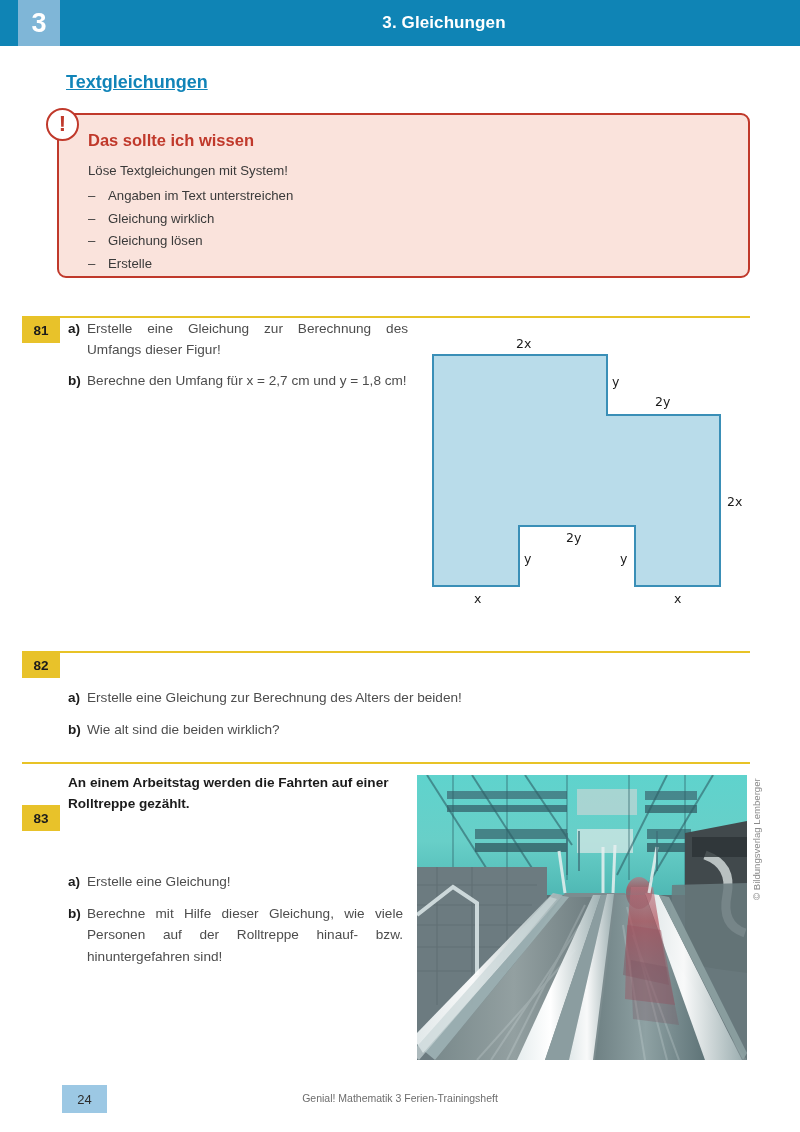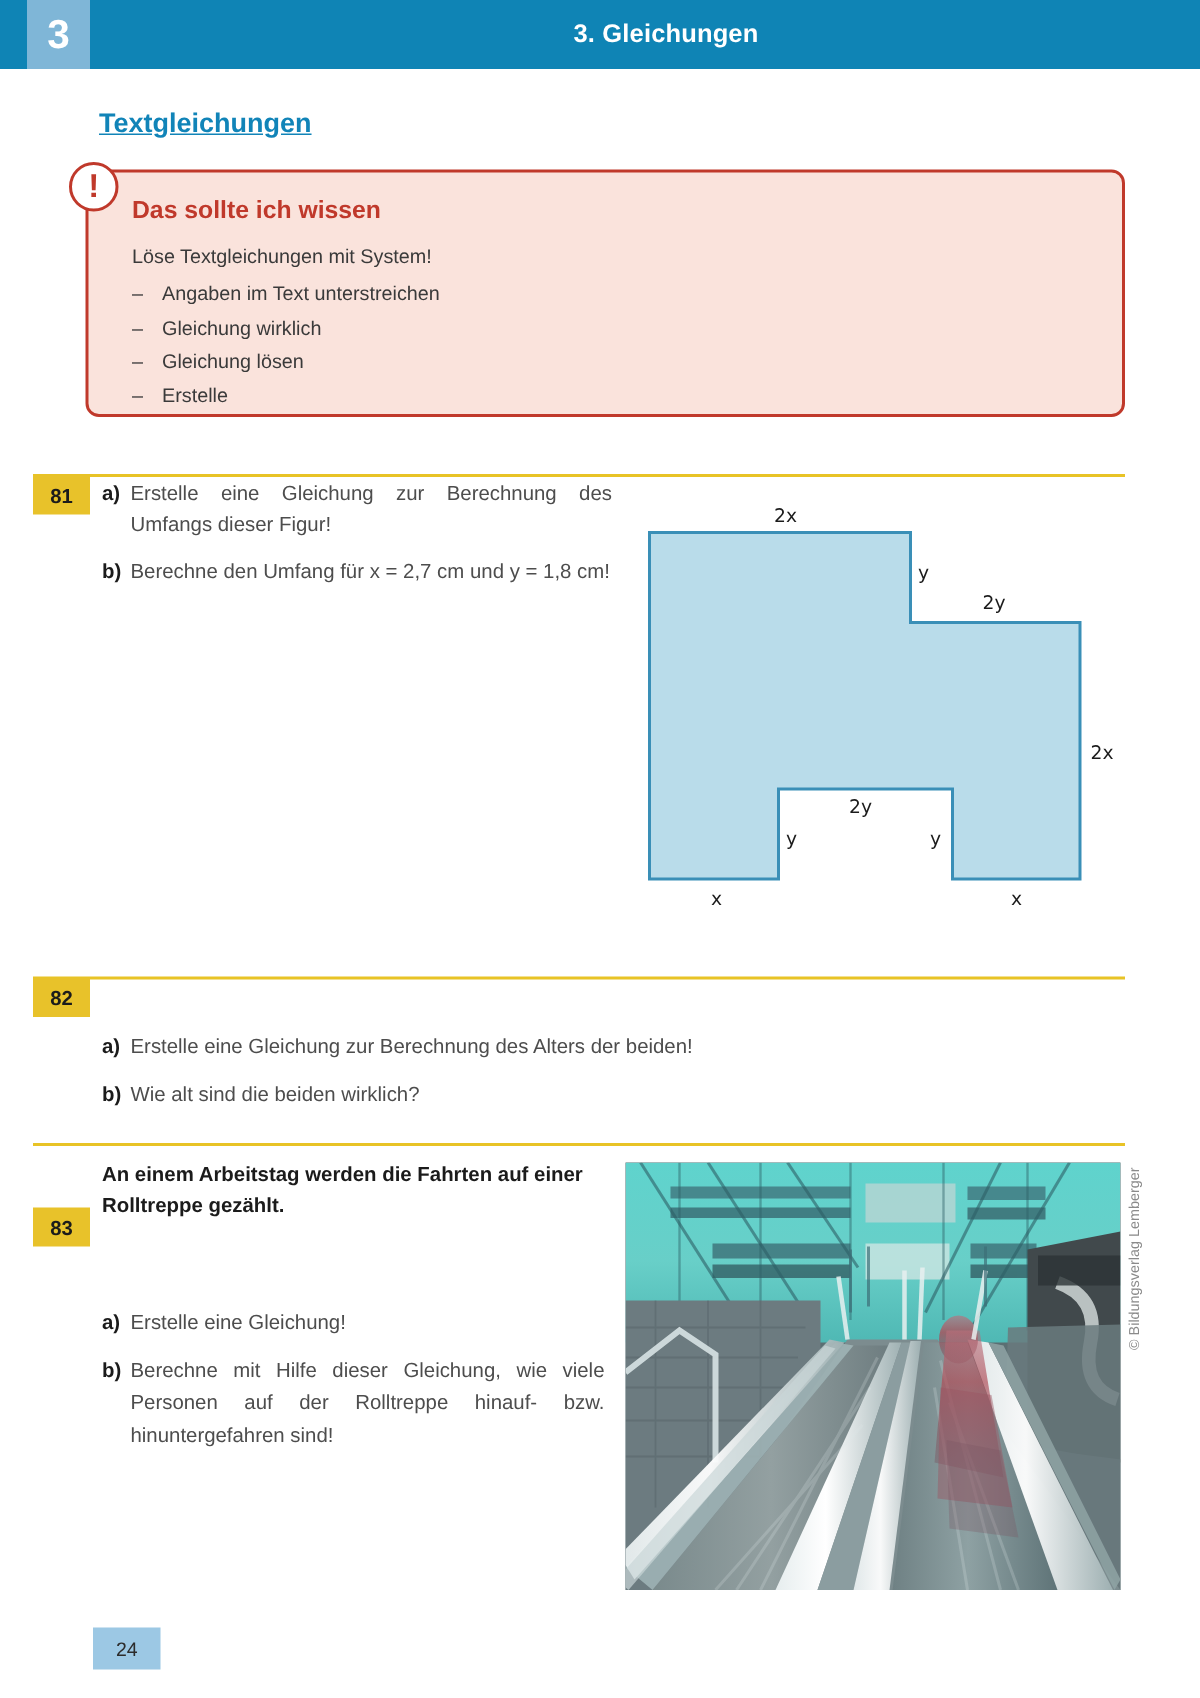--- a/index.html
+++ b/index.html
@@ -449,14 +449,15 @@
         <line x1="150" y1="58" x2="150" y2="100"></line>
         <line x1="162" y1="56" x2="162" y2="96"></line>
         <line x1="240" y1="56" x2="240" y2="96"></line>
       </g>
     </svg>
   </div>
 
   <div class="copyright">© Bildungsverlag Lemberger</div>
 
   <div class="footer-page-box">24</div>
+  <div class="footer-text">Genial! Mathematik 3 Ferien-Trainingsheft</div>
 
 </div>
 
 </body></html>

